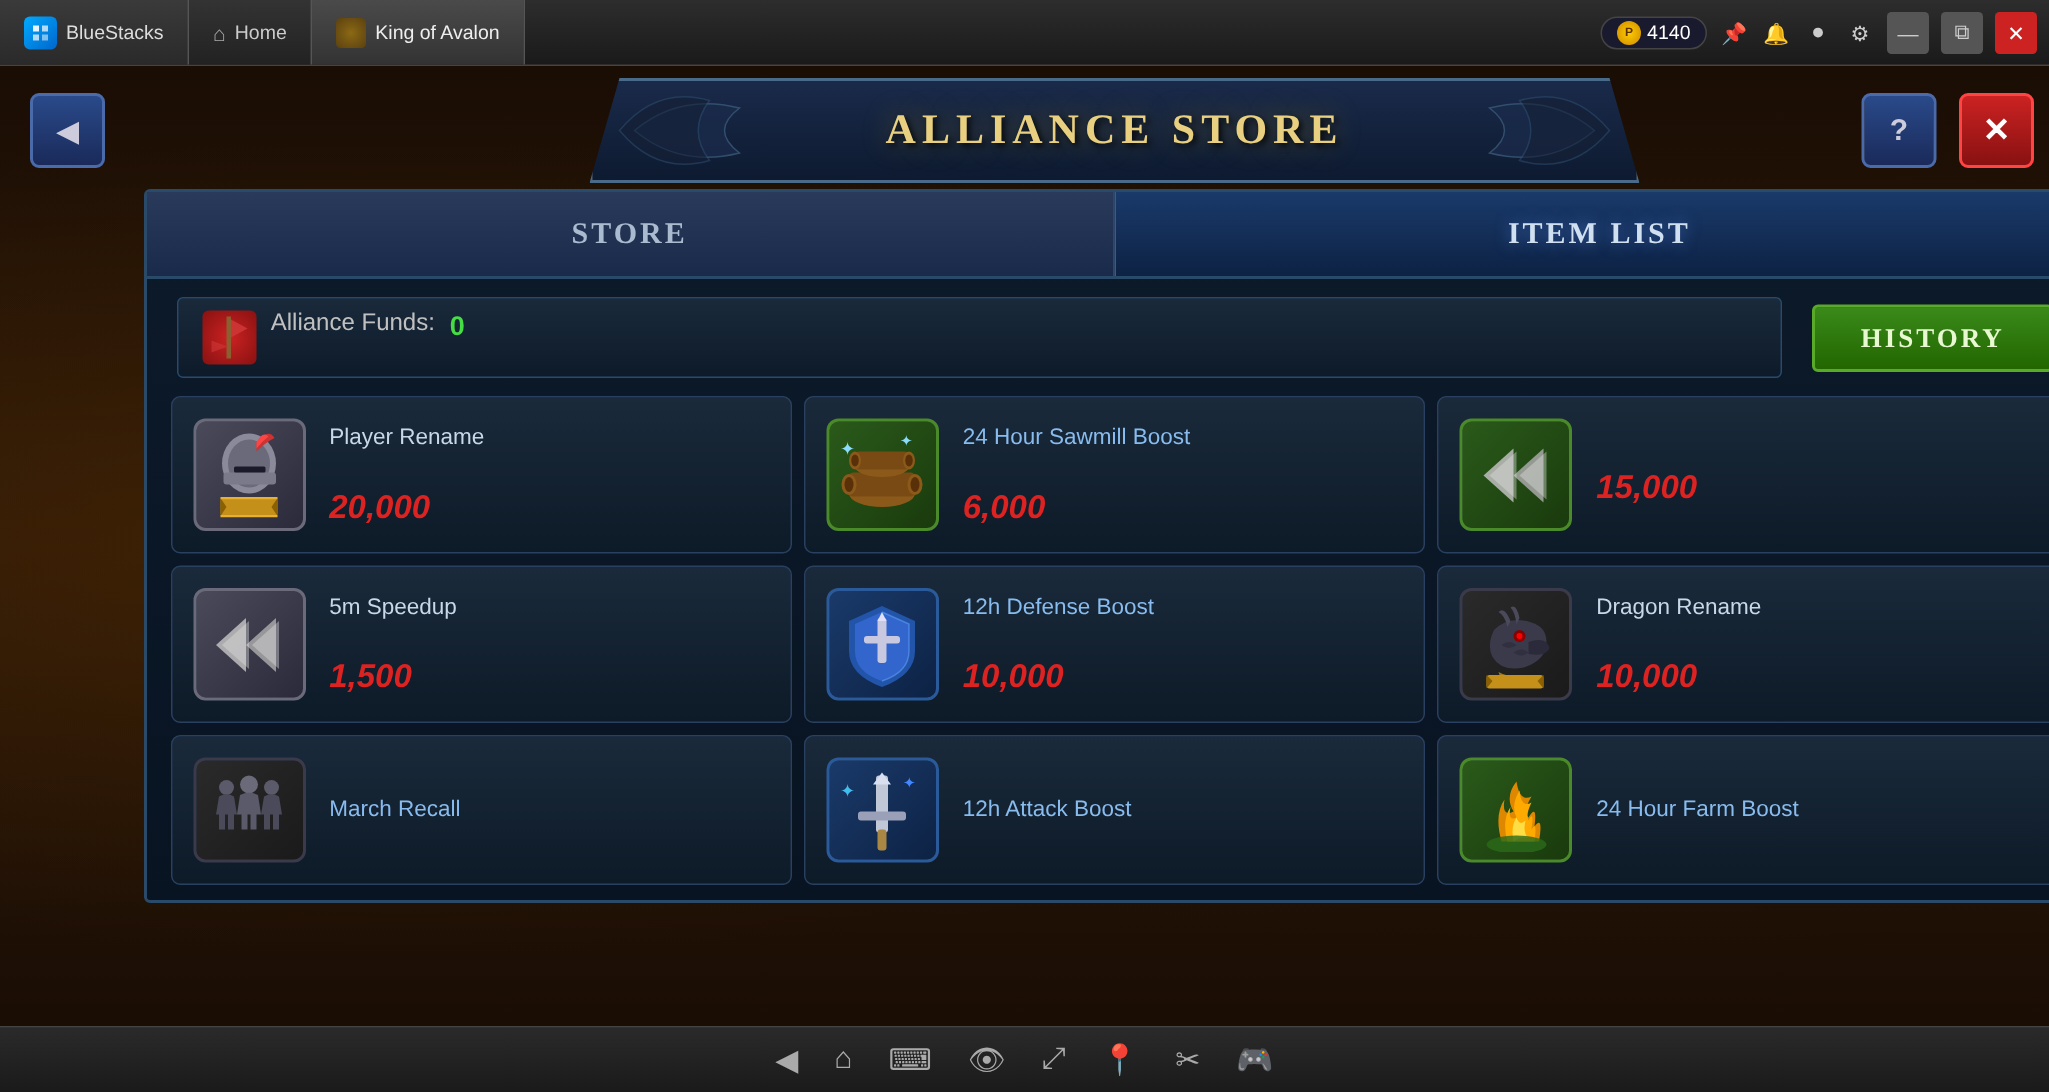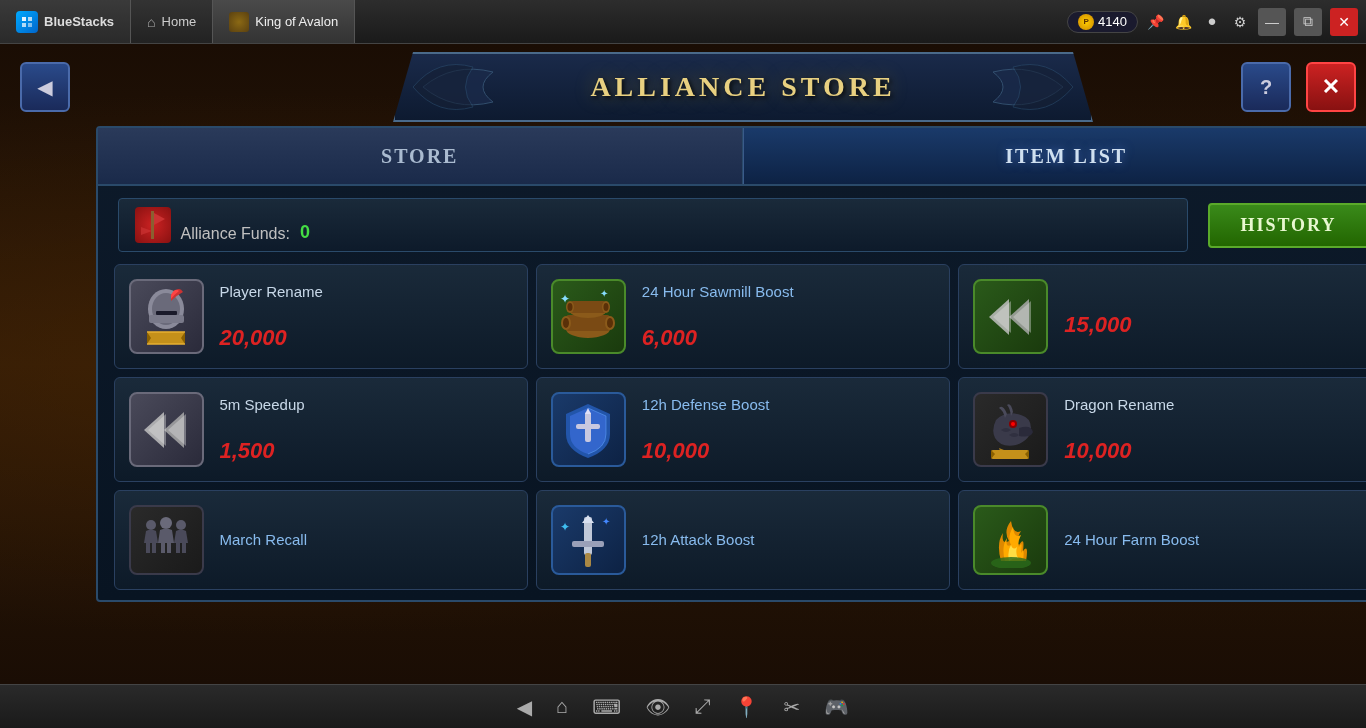--- a/index.html
+++ b/index.html
@@ -44,21 +44,21 @@
       display: flex;
       align-items: center;
       justify-content: center;
       font-size: 10px;
       font-weight: bold;
       color: white;
     }
     .bluestacks-label {
       color: #ddd;
       font-size: 13px;
-      font-weight: bold;
+      font-weight: normal;
     }
     .home-tab {
       display: flex;
       align-items: center;
       gap: 6px;
       padding: 0 16px;
       height: 100%;
       background: linear-gradient(180deg, #333 0%, #222 100%);
       border-right: 1px solid #555;
     }
@@ -311,21 +311,21 @@
 
     
     .funds-row {
       display: flex;
       align-items: center;
       padding: 12px 20px;
       gap: 20px;
     }
     .funds-info {
       display: flex;
-      align-items: flex-end;
+      align-items: flex-start;
       gap: 10px;
       flex: 1;
       background: linear-gradient(180deg, #1a2a3a 0%, #0d1a2a 100%);
       border: 1px solid #2a4a6a;
       border-radius: 4px;
       padding: 8px 16px;
     }
     .funds-icon {
       width: 36px;
       height: 36px;

